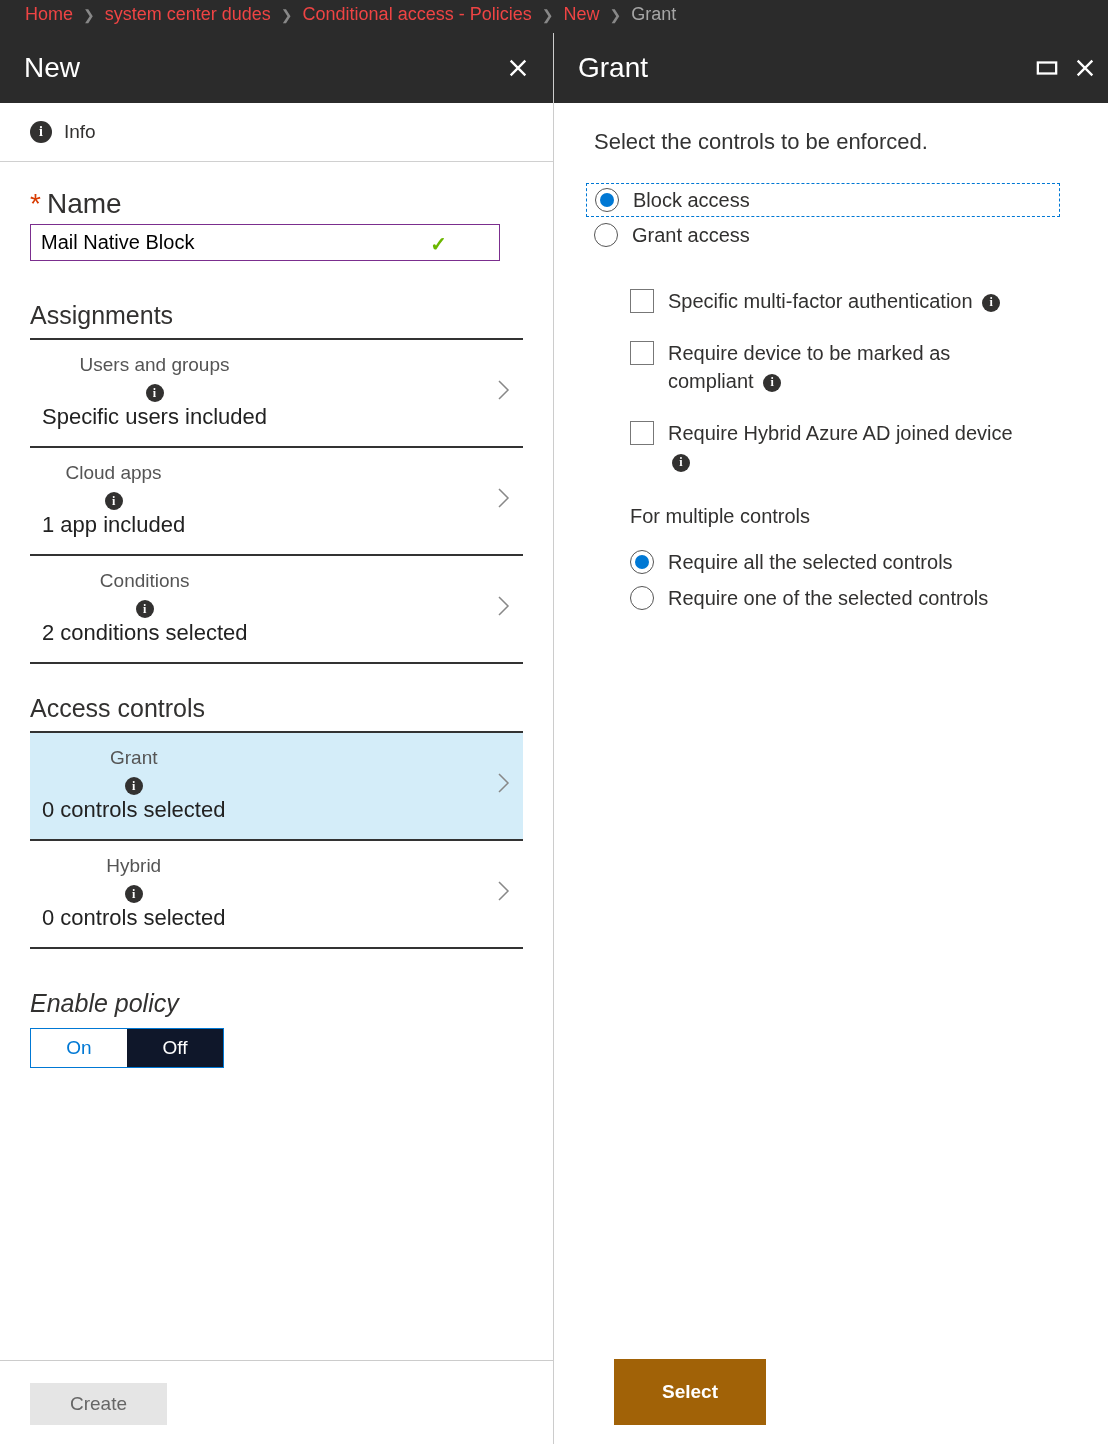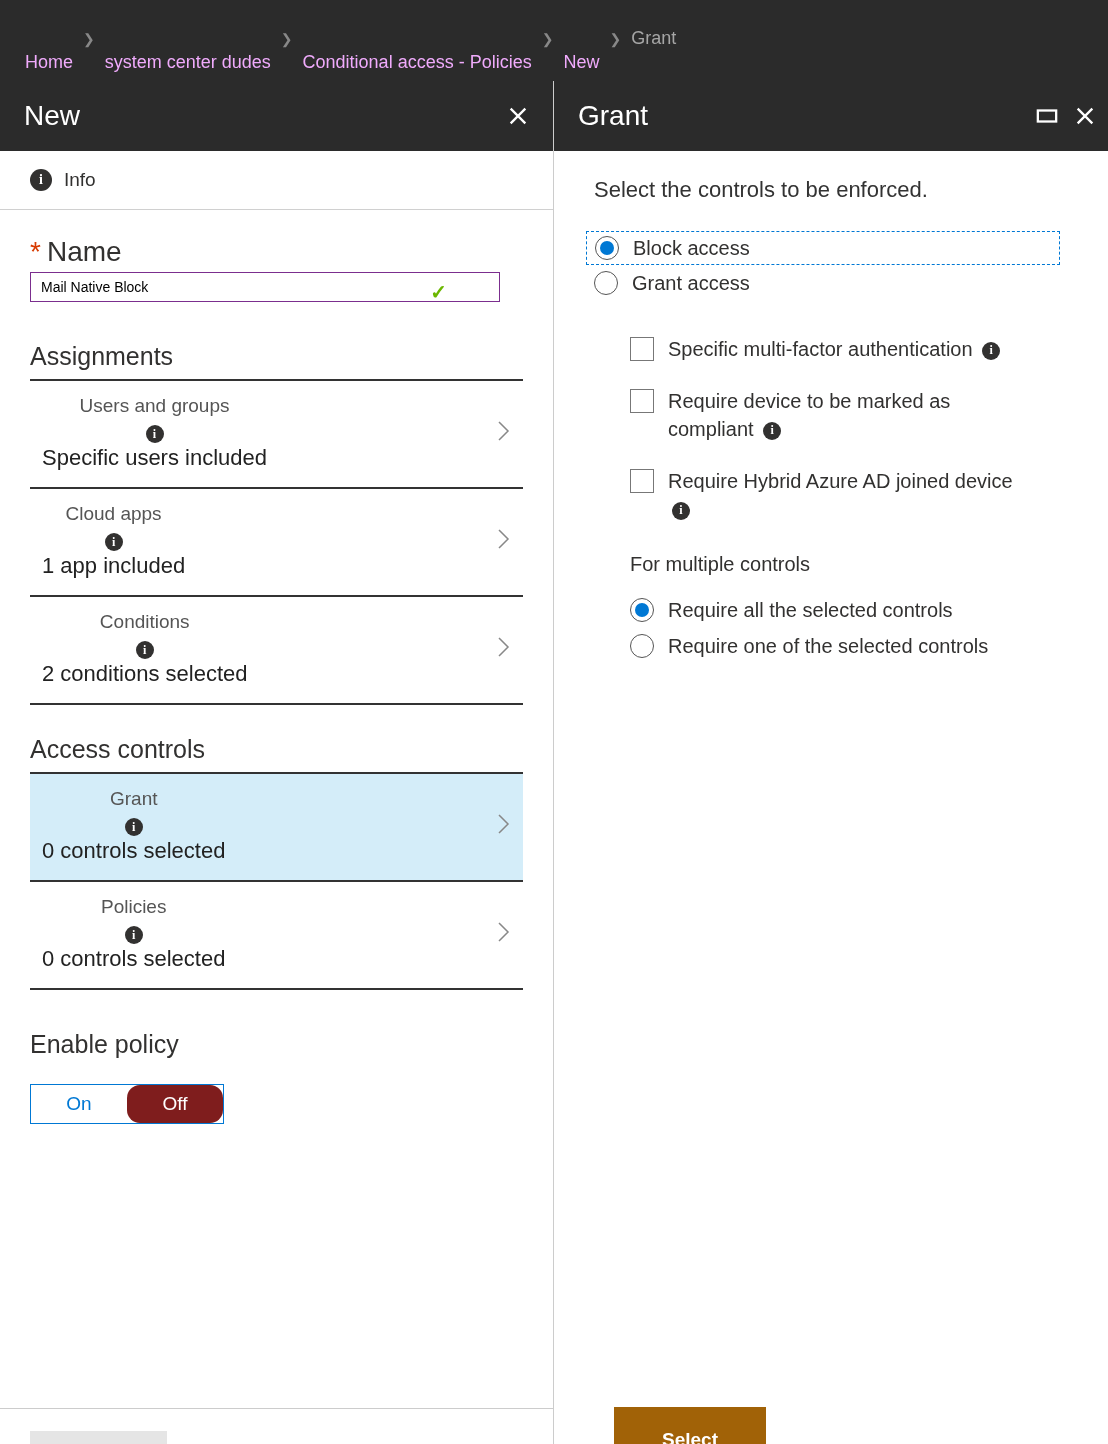--- a/index.html
+++ b/index.html
@@ -1,20 +1,20 @@
 <!DOCTYPE html>
 <html><head>
 <meta charset="utf-8">
 <style>
   * { box-sizing: border-box; margin: 0; padding: 0; }
   body { font-family: "Segoe UI", -apple-system, sans-serif; background: #fff; color: #323130; width: 1108px; height: 1444px; overflow: hidden; font-size: 19px; }
   
   
   .breadcrumb { background: #2b2b2b; color: #a6a6a6; padding: 4px 25px 8px; font-size: 18px; display: flex; align-items: center; gap: 10px; }
-  .breadcrumb a { color: #f0abfc; text-decoration: none; margin-top: 48px; }
+  .breadcrumb a { color: #ef4444; text-decoration: none; }
   .breadcrumb .sep { color: #888; font-size: 14px; }
   .breadcrumb .current { color: #a6a6a6; }
   
   
   .panels { display: flex; height: calc(100% - 30px); }
   .panel-left { width: 554px; border-right: 1px solid #ccc; display: flex; flex-direction: column; }
   .panel-right { flex: 1; display: flex; flex-direction: column; }
   
   
   .blade-header { background: #2b2b2b; color: #fff; height: 70px; display: flex; align-items: center; justify-content: space-between; padding: 0 24px; }
@@ -26,39 +26,39 @@
   
   .panel-body { flex: 1; overflow-y: auto; padding: 0; }
   .info-bar { display: flex; align-items: center; gap: 12px; padding: 18px 30px; border-bottom: 1px solid #d0d0d0; }
   .info-circle { width: 22px; height: 22px; border-radius: 50%; background: #323130; color: #fff; display: inline-flex; align-items: center; justify-content: center; font-size: 14px; font-weight: bold; font-family: Georgia, serif; }
   .info-circle.small { width: 18px; height: 18px; font-size: 12px; }
   
   .form-area { padding: 26px 30px 10px; }
   .field-label { font-size: 28px; margin-bottom: 4px; }
   .req { color: #d83b01; margin-right: 6px; }
   .name-input-wrap { position: relative; }
-  .name-input { width: 470px; border: 1px solid #7b2e8e; padding: 6px 24px 6px 10px; font-size: 14px; font-family: inherit; outline: none; }
+  .name-input { width: 470px; border: 1px solid #7b2e8e; padding: 6px 24px 6px 10px; font-size: 20px; font-family: inherit; outline: none; }
   .check-icon { position: absolute; right: 76px; top: 8px; color: #6bb700; font-size: 20px; font-weight: bold; }
   
   .section-title { font-size: 25px; font-weight: 400; padding: 30px 30px 8px; }
   .section-group { margin: 0 30px; border-top: 2px solid #333; }
   
   .config-row { padding: 14px 12px 16px; border-bottom: 2px solid #333; display: flex; align-items: center; justify-content: space-between; cursor: pointer; }
   .config-row.selected { background: #d4edf9; }
   .config-label { display: flex; align-items: center; gap: 8px; font-size: 19px; color: #555; flex-direction: column; }
   .config-value { font-size: 22px; color: #222; margin-top: 2px; }
   .chevron { color: #888; }
   .chevron svg { width: 14px; height: 22px; stroke: #888; stroke-width: 1.5; fill: none; }
   
   .enable-section { padding: 40px 30px 10px; }
-  .enable-title { font-size: 25px; font-weight: 400; margin-bottom: 25px; }
+  .enable-title { font-size: 25px; font-weight: 400; margin-bottom: 10px; font-style: italic; }
   .toggle { display: flex; border: 1px solid #0078d4; width: 194px; height: 40px; }
   .toggle-opt { flex: 1; display: flex; align-items: center; justify-content: center; font-size: 19px; cursor: pointer; }
   .toggle-opt.inactive { background: #fff; color: #0078d4; }
-  .toggle-opt.active { background: #7f1d1d; color: #fff; border-radius: 13px; }
+  .toggle-opt.active { background: #0f172a; color: #fff; }
   
   
   .footer { border-top: 1px solid #ccc; padding: 22px 30px; }
   .footer-right { padding: 22px 30px; }
   .btn-create { background: #e5e5e5; color: #666; border: none; padding: 10px 40px; font-size: 19px; cursor: pointer; }
   .btn-select { background: #a16207; color: #fff; border: none; padding: 22px 48px; font-size: 19px; cursor: pointer; font-weight: 600; margin-left: 30px; }
   
   
   .panel-body-right { flex: 1; padding: 26px 40px 10px; }
   .prompt { font-size: 22px; color: #333; margin-bottom: 28px; }
@@ -173,21 +173,21 @@
               </div>
             <div class="config-value">0 controls selected</div>
           </div>
           <span class="chevron"><svg viewBox="0 0 14 22">
                 <path d="M2 2 L11 11 L2 20"></path>
               </svg></span>
         </div>
         <div class="config-row">
           <div>
             <div class="config-label">
-                <span>Policies</span> 
+                <span>Hybrid</span> 
                 <span class="info-circle small">i</span>
               </div>
             <div class="config-value">0 controls selected</div>
           </div>
           <span class="chevron"><svg viewBox="0 0 14 22">
                 <path d="M2 2 L11 11 L2 20"></path>
               </svg></span>
         </div>
       </div>
 

